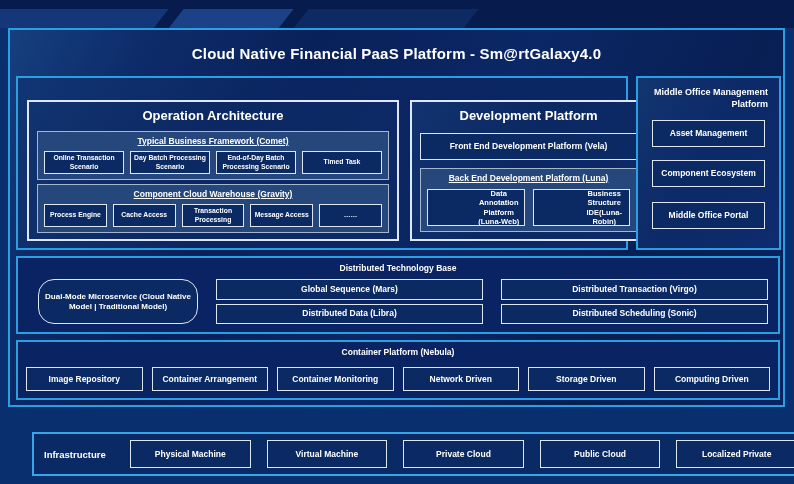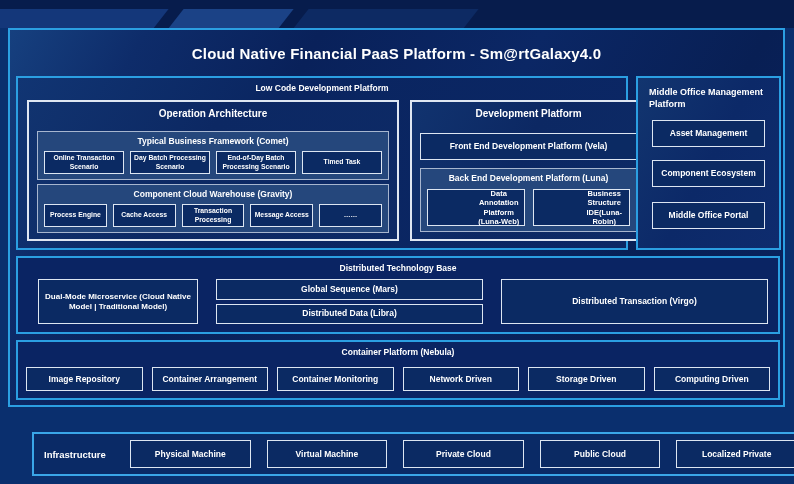--- a/index.html
+++ b/index.html
@@ -30,22 +30,22 @@
     font-size:15px;font-weight:bold;letter-spacing:.2px;
   }
 
   
   .cyanbox{border:2px solid #2b9fe2;position:absolute;}
   .sec-label{font-weight:bold;font-size:8.5px;text-align:center;padding-top:5px;}
   .panel{
     position:absolute;border:2px solid #dfe7f2;
     background:linear-gradient(118deg,#11336f,#0c2863 45%,#0d2a66);
   }
-  .panel-title{font-size:10px;font-weight:bold;text-align:center;padding-top:6px;}
-  .group{position:absolute;background:#25477c;border:1px solid #a7b6cf;}
+  .panel-title{font-size:13px;font-weight:bold;text-align:center;padding-top:6px;}
+  .group{position:absolute;background:#25477c;border:1px solid #a7b6cf;text-decoration:underline;}
   .group-label{font-size:8.5px;font-weight:bold;text-align:center;padding-top:4px;}
   .leaf{
     background:#0b2a63;border:1px solid #dde6f2;
     display:flex;align-items:center;justify-content:center;text-align:center;
     font-weight:bold;line-height:1.25;padding:1px 2px;
   }
 
   
   .lowcode{
     left:6px;top:46px;width:612px;height:174px;
@@ -60,28 +60,28 @@
   .vela{position:absolute;left:8px;right:8px;top:31px;height:27px;font-size:8.5px;}
   .luna{left:8px;right:8px;top:66px;height:64px;}
   .luna-row{position:absolute;left:6px;right:6px;bottom:5px;height:37px;display:flex;gap:8px;}
   .luna-row .leaf{flex:1;font-size:7.5px;padding-left:48px;}
 
   
   .midoffice{
     left:626px;top:46px;width:145px;height:174px;
     background:linear-gradient(118deg,#12356f 0%,#0c2968 50%,#0e2c6e 100%);
   }
-  .mo-label{font-size:9px;font-weight:bold;padding:8px 0 0 11px;width:130px;line-height:1.35;text-align:left;}
+  .mo-label{font-size:9px;font-weight:bold;padding:8px 0 0 11px;width:130px;line-height:1.35;text-align:right;}
   .mo-leaf{position:absolute;left:14px;right:14px;height:27px;font-size:8.5px;}
   .mo-1{top:42px;} .mo-2{top:82px;} .mo-3{top:124px;}
 
   
   .distributed{left:6px;top:226px;width:764px;height:78px;background:#0a2463;}
   .dist-row{position:absolute;left:20px;right:10px;top:21px;bottom:8px;display:flex;gap:18px;}
-  .dual{width:160px;flex:none;font-size:8px;height:100%;}
+  .dual{width:160px;flex:none;font-size:8px;height:100%;border-radius:16px;}
   .dist-col{flex:1;display:flex;flex-direction:column;gap:4px;}
   .dist-col .leaf{flex:1;font-size:8.5px;}
 
   
   .containerp{left:6px;top:310px;width:764px;height:60px;background:#0a2463;}
   .cp-row{position:absolute;left:8px;right:8px;bottom:7px;height:24px;display:flex;gap:9px;}
   .cp-row .leaf{flex:1;font-size:8.5px;}
 
   
   .infra{
@@ -100,21 +100,20 @@
   <div class="streak s1"></div>
   <div class="streak s2"></div>
   <div class="streak s3"></div>
 </div>
 
 <div class="outer">
 
   <div class="main-title">Cloud Native Financial PaaS Platform - Sm@rtGalaxy4.0</div>
 
   <div class="cyanbox lowcode">
-    <div class="sec-label">Low Code Development Platform</div>
 
     <div class="panel oa-panel">
       <div class="panel-title">Operation Architecture</div>
 
       <div class="group comet">
         <div class="group-label">Typical Business Framework (Comet)</div>
         <div class="grp-row">
           <div class="leaf">Online Transaction Scenario</div>
           <div class="leaf">Day Batch Processing Scenario</div>
           <div class="leaf">End-of-Day Batch Processing Scenario</div>
@@ -157,20 +156,21 @@
   <div class="cyanbox distributed">
     <div class="sec-label">Distributed Technology Base</div>
     <div class="dist-row">
       <div class="leaf dual">Dual-Mode Microservice (Cloud Native Model | Traditional Model)</div>
       <div class="dist-col">
         <div class="leaf">Global Sequence (Mars)</div>
         <div class="leaf">Distributed Data (Libra)</div>
       </div>
       <div class="dist-col">
         <div class="leaf">Distributed Transaction (Virgo)</div>
+        <div class="leaf">Distributed Scheduling (Sonic)</div>
       </div>
     </div>
   </div>
 
   <div class="cyanbox containerp">
     <div class="sec-label">Container Platform (Nebula)</div>
     <div class="cp-row">
       <div class="leaf">Image Repository</div>
       <div class="leaf">Container Arrangement</div>
       <div class="leaf">Container Monitoring</div>

